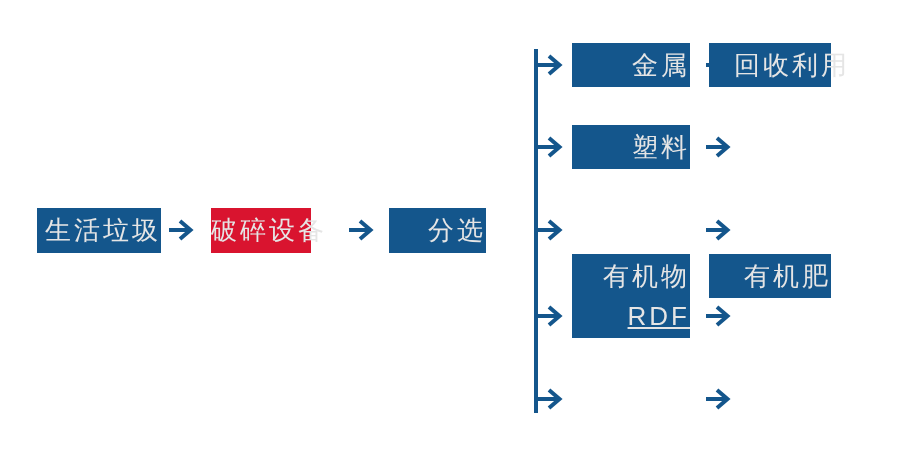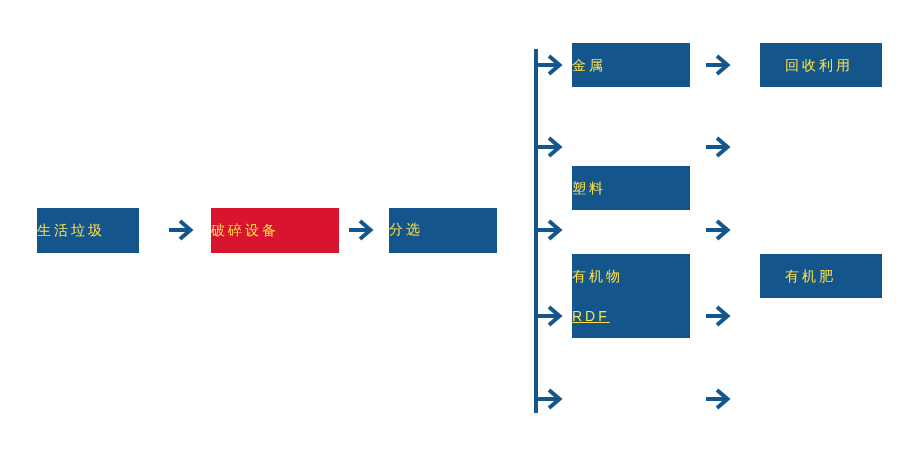--- a/index.html
+++ b/index.html
@@ -12,23 +12,23 @@
     position: relative;
     width: 900px;
     height: 464px;
     background: #ffffff;
     overflow: hidden;
   }
   .node {
     position: absolute;
     height: 45px;
     line-height: 45px;
-    text-align: left;
-    color: #fde047;
-    font-size: 14px;
+    text-align: right;
+    color: #e5e5e5;
+    font-size: 26px;
     letter-spacing: 3px;
     white-space: nowrap;
     box-sizing: border-box;
   }
   .node.blue { background: #14568C; }
   .node.red  { background: #D9142F; }
   .branch-node { height: 44px; line-height: 44px; }
   .arrow {
     position: absolute;
     width: 30px;
@@ -37,40 +37,40 @@
   .arrow svg { display: block; width: 100%; height: 100%; }
   .vline {
     position: absolute;
     left: 534px;
     top: 49px;
     width: 4px;
     height: 364px;
     background: #14568C;
   }
   
-  .n-main1 { left: 37px;  top: 208px; width: 102px; }
-  .n-main2 { left: 211px; top: 208px; width: 128px; }
-  .n-main3 { left: 389px; top: 208px; width: 108px; font-family: Liberation Mono, monospace; }
+  .n-main1 { left: 37px;  top: 208px; width: 124px; }
+  .n-main2 { left: 211px; top: 208px; width: 100px; }
+  .n-main3 { left: 389px; top: 208px; width: 97px; }
   .a-main1 { left: 167px; top: 217px; }
   .a-main2 { left: 347px; top: 217px; }
   
   .row-top-0 { top: 43px; }
-  .row-top-1 { top: 125px; margin-top: 41px; }
+  .row-top-1 { top: 125px; }
   .row-top-2 { top: 208px; margin-top: 46px; }
   .row-top-3 { top: 294px; text-decoration: underline; }
   .row-top-4 { top: 377px; }
   .arr-top-0 { top: 52px; }
   .arr-top-1 { top: 134px; }
   .arr-top-2 { top: 217px; }
   .arr-top-3 { top: 303px; }
   .arr-top-4 { top: 386px; }
   .branch-arrow { left: 536px; }
   .mid-node  { left: 572px; width: 118px; }
   .row-arrow { left: 704px; }
-  .end-node  { left: 760px; width: 122px; padding-left: 25px; }
+  .end-node  { left: 709px; width: 122px; padding-left: 25px; }
 </style>
 </head>
 <body>
 
 <div class="canvas">
 
   <div class="node blue n-main1">生活垃圾</div>
 
   <div class="arrow a-main1">
     <svg viewBox="0 0 30 26">

